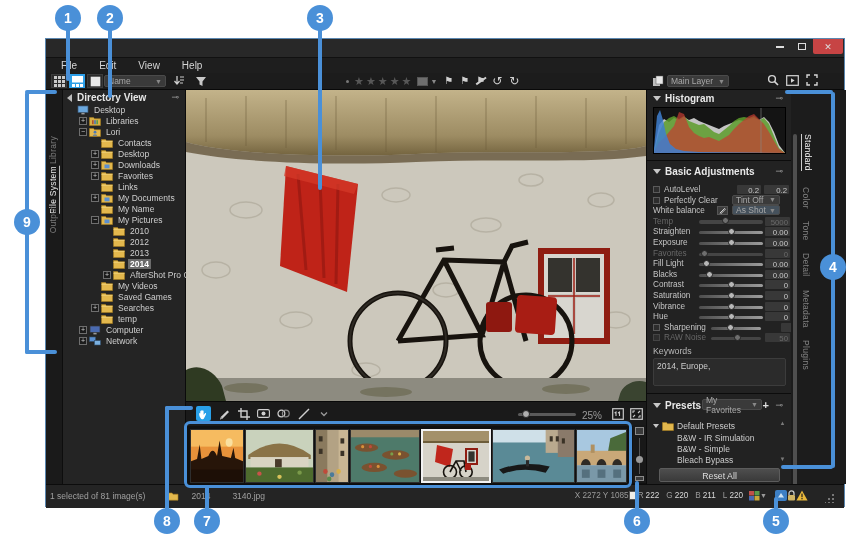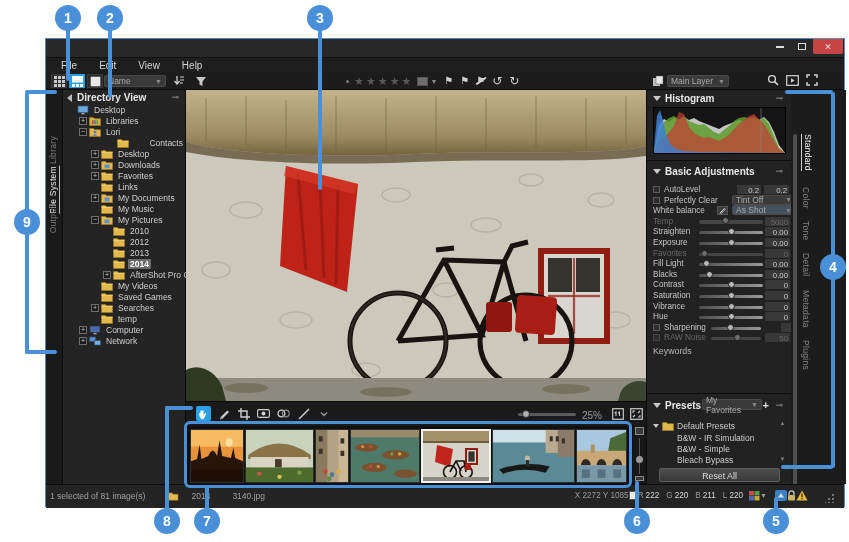--- a/index.html
+++ b/index.html
@@ -97,21 +97,21 @@
 .arow .cb { position:absolute; left:6px; top:1px; width:7px; height:7px; background:#2d2d2d; border:1px solid #5a5a5a; }
 .arow .cb + .lab { left:17px; }
 .arow.dis .cb { border-color:#444; }
 .atrack { position:absolute; top:4px; height:3px; border-radius:2px; background:linear-gradient(90deg,#4e4e4e,#9a9a9a); }
 .arow.dis .atrack { background:#454545; }
 .atrack.temp { background:linear-gradient(90deg,#3a7bd5,#8a8a8a 45%,#c87a2e); height:4px; top:3px; }
 .aknob { position:absolute; top:-3px; width:7px; height:7px; border-radius:50%; background:#b8b8b8; border:1px solid #222; }
 .arow.dis .aknob { background:#6e6e6e; }
 .aval { position:absolute; top:0; width:25px; height:9px; background:#383838; border-radius:1px; font-size:7.8px; color:#c9c9c9; text-align:right; padding:1px 2px 0 0; }
 .arow.dis .aval { color:#6a6a6a; }
-.asel { position:absolute; top:-1px; left:85px; width:64px; height:10px; }
+.asel { position:absolute; top:-1px; left:85px; width:48px; height:10px; }
 .kwlabel { position:absolute; left:6px; font-size:8.8px; color:#b8b8b8; }
 .kwbox { position:absolute; left:6px; width:133px; height:28px; background:#2b2b2b; border:1px solid #3c3c3c; border-radius:2px; font-size:8.5px; color:#cccccc; padding:2px 3px; }
 .preset-dd { position:absolute; left:55px; top:-1px; width:60px; height:11px; }
 .plus { position:absolute; right:22px; top:0; color:#e0e0e0; font-size:11px; font-weight:bold; line-height:11px; }
 .prow { position:absolute; left:0; width:130px; height:11px; display:flex; align-items:center; font-size:8.5px; color:#cccccc; }
 .prow .tri2 { width:0; height:0; border-left:3.5px solid transparent; border-right:3.5px solid transparent; border-top:4px solid #c8c8c8; margin:0 3px 0 6px; }
 .prow .fic { margin-right:3px; }
 .prow.item { padding-left:30px; }
 .pscroll { position:absolute; right:5px; width:7px; text-align:center; color:#7a7a7a; font-size:6px; line-height:6px; }
 .resetbtn { position:absolute; left:12px; top:378px; width:121px; height:14px; background:linear-gradient(#4e4e4e,#3a3a3a); border:1px solid #5c5c5c; border-radius:2px; color:#dddddd; font-size:8.8px; text-align:center; padding-top:2px; }
@@ -296,21 +296,21 @@
             <span class="exp">−</span>
             <span class="ticon">
               <svg width="12" height="10" viewBox="0 0 12 10">
                 <path d="M.5,1.5 h4 l1,1.2 h6 v6.8 h-11 Z" fill="#e3b84d" stroke="#a87e1e" stroke-width=".6"></path>
                 <circle cx="6" cy="5.2" r="1.4" fill="#4a78b8"></circle>
                 <path d="M3.8,8.8 c0-1.6 4.4-1.6 4.4,0 Z" fill="#4a78b8"></path>
               </svg>
             </span>
             <span class="lbl">Lori</span>
           </div>
-          <div class="trow" style="padding-left: 28px; justify-content: space-between;">
+          <div class="trow" style="padding-left: 28px;">
             <span class="noexp"></span>
             <span class="ticon">
               <svg width="12" height="10" viewBox="0 0 12 10">
                 <path d="M.5,1.5 h4 l1,1.2 h6 v6.8 h-11 Z" fill="#e3b84d" stroke="#a87e1e" stroke-width=".6"></path>
                 <path d="M.5,3.4 h11" stroke="#f0d27c" stroke-width=".8"></path>
               </svg>
             </span>
             <span class="lbl">Contacts</span>
           </div>
           <div class="trow" style="padding-left: 28px;">
@@ -364,21 +364,21 @@
             <span class="lbl">My Documents</span>
           </div>
           <div class="trow" style="padding-left: 28px;">
             <span class="noexp"></span>
             <span class="ticon">
               <svg width="12" height="10" viewBox="0 0 12 10">
                 <path d="M.5,1.5 h4 l1,1.2 h6 v6.8 h-11 Z" fill="#e3b84d" stroke="#a87e1e" stroke-width=".6"></path>
                 <path d="M.5,3.4 h11" stroke="#f0d27c" stroke-width=".8"></path>
               </svg>
             </span>
-            <span class="lbl">My Music</span>
+            <span class="lbl">My Name</span>
           </div>
           <div class="trow" style="padding-left: 28px;">
             <span class="exp">−</span>
             <span class="ticon">
               <svg width="12" height="10" viewBox="0 0 12 10">
                 <path d="M.5,1.5 h4 l1,1.2 h6 v6.8 h-11 Z" fill="#e3b84d" stroke="#a87e1e" stroke-width=".6"></path>
                 <rect x="3.5" y="4.5" width="5" height="3.8" fill="#5b8fd0"></rect>
               </svg>
             </span>
             <span class="lbl">My Pictures</span>
@@ -886,20 +886,21 @@
             <span class="cb"></span>
             <span class="lab">RAW Noise</span>
             <span class="atrack" style="left:64px;width:50px">
               <span class="aknob" style="left:23px"></span>
             </span>
             <span class="aval" style="left:118px">50</span>
           </div>
         </div>
 
       <div class="kwlabel" style="top:256px">Keywords</div>
+      <div class="kwbox" style="top:268px">2014, Europe,</div>
       <div class="divider" style="top:303px"></div>
 
       <div class="sect-hdr" style="top:310px">
         <span class="tri"></span>
         <span class="t">Presets</span>
         <div class="dd preset-dd">
             <span>My Favorites</span>
             <span class="chev">▼</span>
           </div>
         <span class="plus">+</span>

